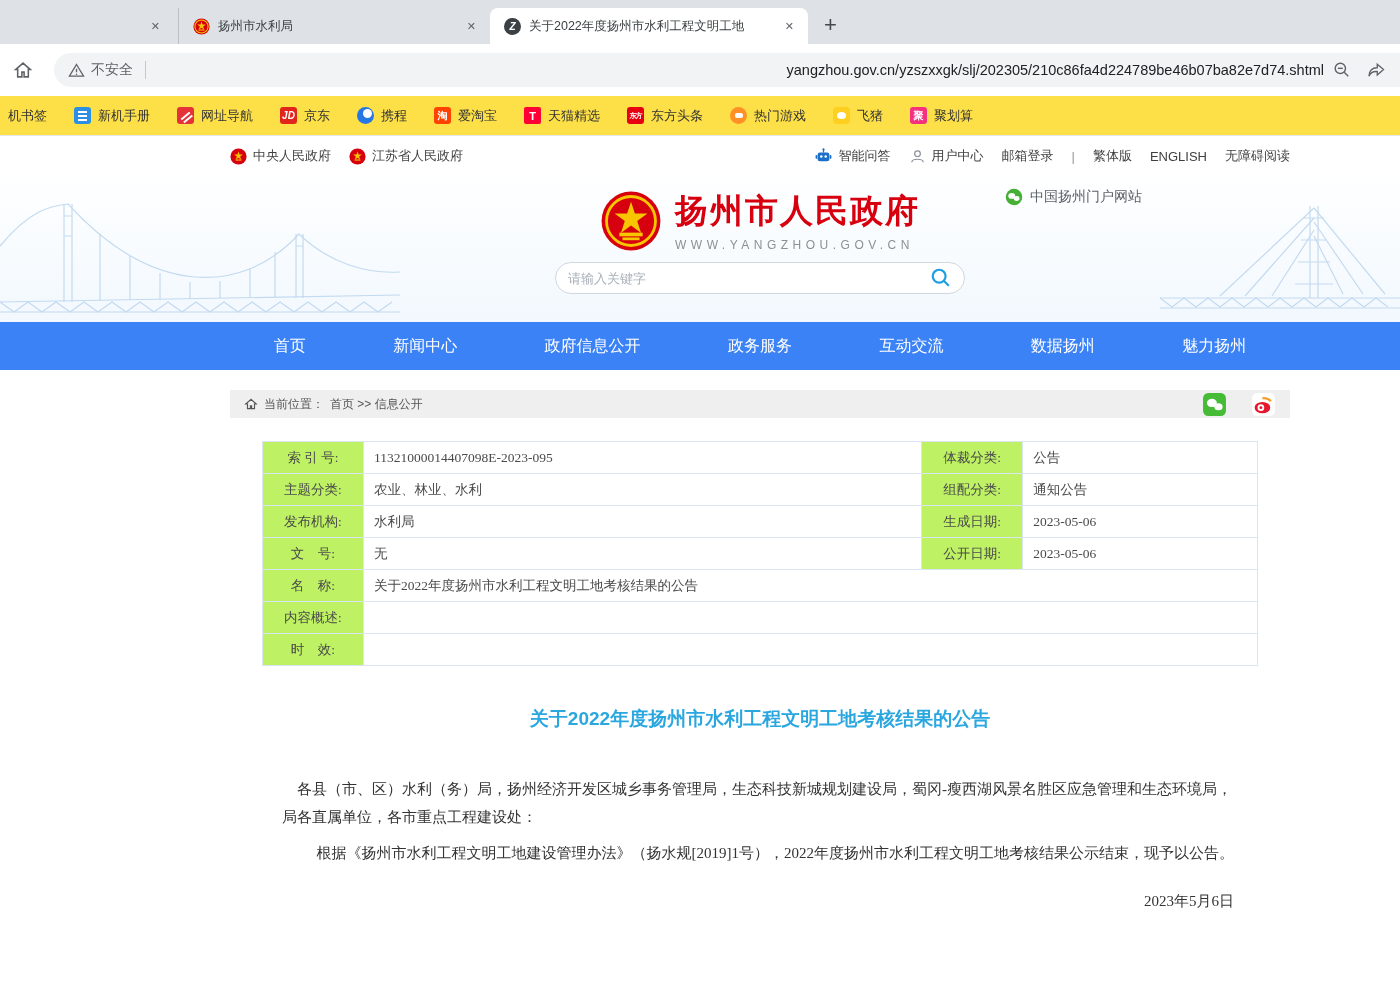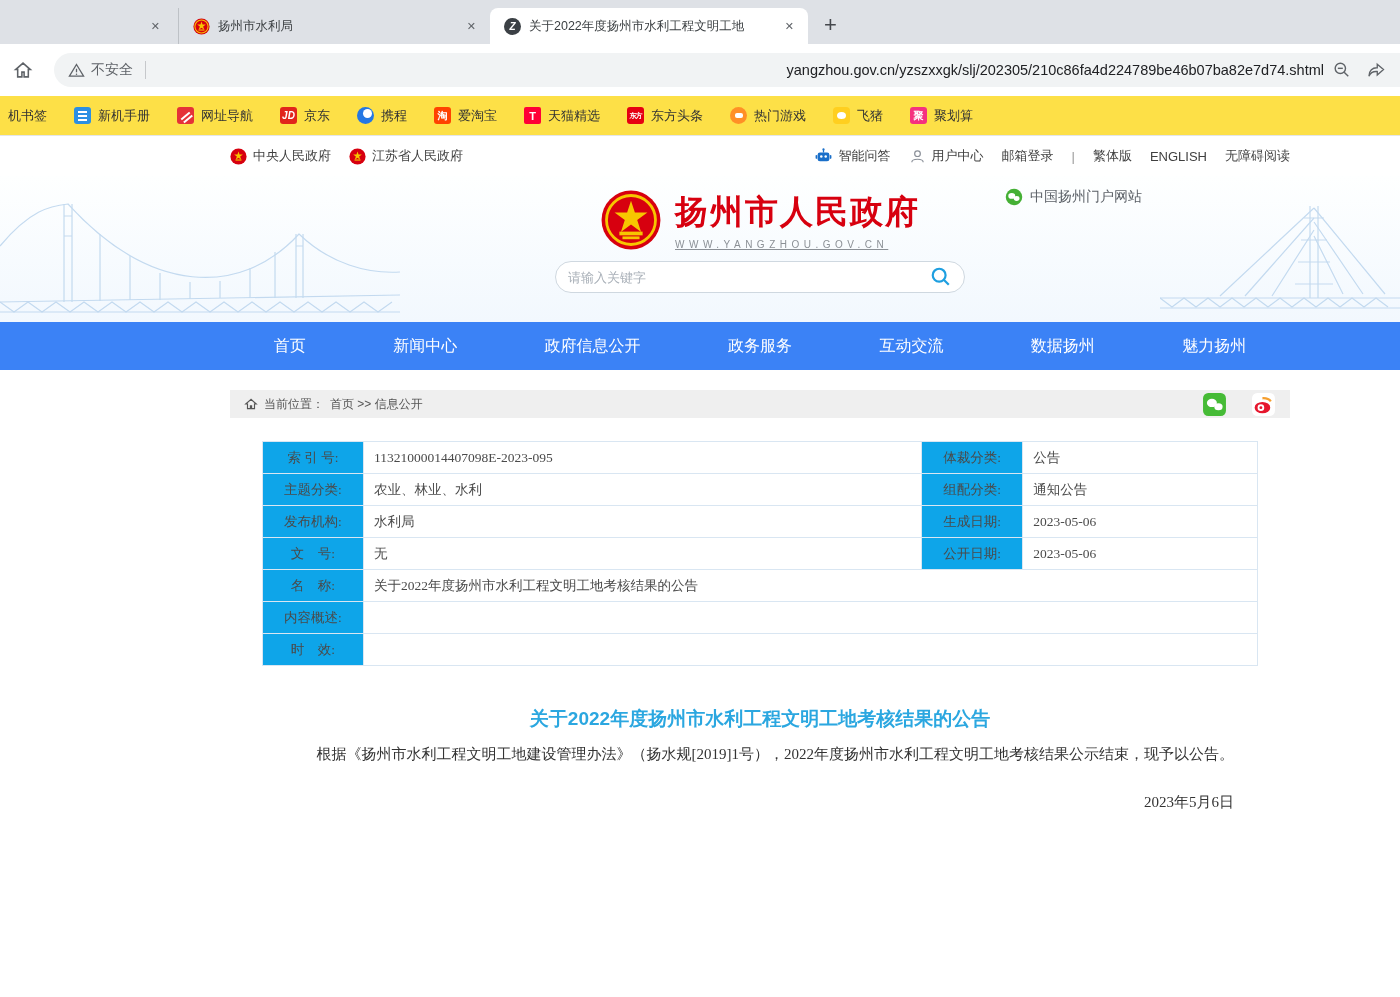--- a/index.html
+++ b/index.html
@@ -63,41 +63,41 @@
   .gov-link { display:flex; align-items:center; gap:6px; }
   .util-item { display:flex; align-items:center; gap:6px; }
   .util-div { color:#999; }
 
   .banner { height:146px; background:linear-gradient(#feffff,#f2f8fe); position:relative; overflow:hidden; }
   .bridge { position:absolute; top:0; height:146px; opacity:.8; }
   .bridge.left { left:0; } .bridge.right { right:0; }
   .banner-inner { position:relative; height:100%; }
   .brand { display:flex; align-items:center; justify-content:center; gap:13px; padding-top:13px; }
   .brand-text .cn { color:#d7000f; font-size:33px; font-weight:bold; letter-spacing:2px; }
-  .brand-text .en { color:#8b9096; font-size:10px; letter-spacing:4.5px; margin-top:4px;text-decoration:underline; }
+  .brand-text .en { color:#8b9096; font-size:12px; letter-spacing:4.5px; margin-top:4px; }
   .portal { position:absolute; top:12px; right:148px; display:flex; align-items:center; gap:7px;
             font-size:14px; color:#5a5f66; }
   .searchbox { width:410px; height:32px; margin:10px auto 0; background:#fff;
                border:1px solid #cfd8e0; border-radius:16px; display:flex; align-items:center; padding:0 12px; }
   .searchbox input { flex:1; border:none; outline:none; font-size:13px; color:#333; background:transparent; }
   .searchbox input::placeholder { color:#a9b0b8; }
 
   .nav { height:48px; background:#3b82f6; }
   .nav .container { height:100%; display:flex; align-items:center; justify-content:space-around; }
   .nav-item { color:#fff; font-size:16px; cursor:default; }
 
   .breadcrumb { margin-top:20px; height:28px; background:#efefef; display:flex; align-items:center;
                 padding:0 14px; font-size:12px; color:#555; }
   .crumb-txt { margin-left:6px; }
   .crumb-icons { margin-left:auto; display:flex; align-items:center; gap:24px; }
 
   table.meta { margin:23px 32px 0; width:calc(100% - 64px); border-collapse:collapse;
                font-family:"Liberation Serif","DejaVu Serif",serif; font-size:13.5px; }
   table.meta td { border:1px solid #d9e6f2; height:32px; padding:0 10px; color:#4a4a4a; }
-  td.lbl { width:101px; background:#0ea5e9; color:#33689d; text-align:center; white-space:nowrap; }
+  td.lbl { width:101px; background:#bef264; color:#33689d; text-align:center; white-space:nowrap; }
   td.val { padding-left:14px; }
 
   .art-title { margin-top:40px; text-align:center; color:#2ba7e0; font-size:19px; font-weight:bold; }
   .article { font-family:"Liberation Serif","DejaVu Serif",serif; color:#333;
              font-size:15px; line-height:28px; padding:0 52px; }
   .p1 { margin-top:43px; text-indent:1em; }
   .p2 { margin-top:8px; text-indent:2.3em; }
   .art-date { margin-top:20px; text-align:right; padding-right:4px; }
 
   svg { display:block; }
@@ -386,17 +386,18 @@
     <tr>
       <td class="lbl">时　效:</td>
       <td class="val" colspan="3"></td>
     </tr>
   </tbody>
     </table>
 
   <div class="art-title">关于2022年度扬州市水利工程文明工地考核结果的公告</div>
 
   <div class="article">
+    <p class="p1">各县（市、区）水利（务）局，扬州经济开发区城乡事务管理局，生态科技新城规划建设局，蜀冈-瘦西湖风景名胜区应急管理和生态环境局，局各直属单位，各市重点工程建设处：</p>
     <p class="p2">根据《扬州市水利工程文明工地建设管理办法》（扬水规[2019]1号），2022年度扬州市水利工程文明工地考核结果公示结束，现予以公告。</p>
     <div class="art-date">2023年5月6日</div>
 
   </div>
 </div>
 
 </body></html>

